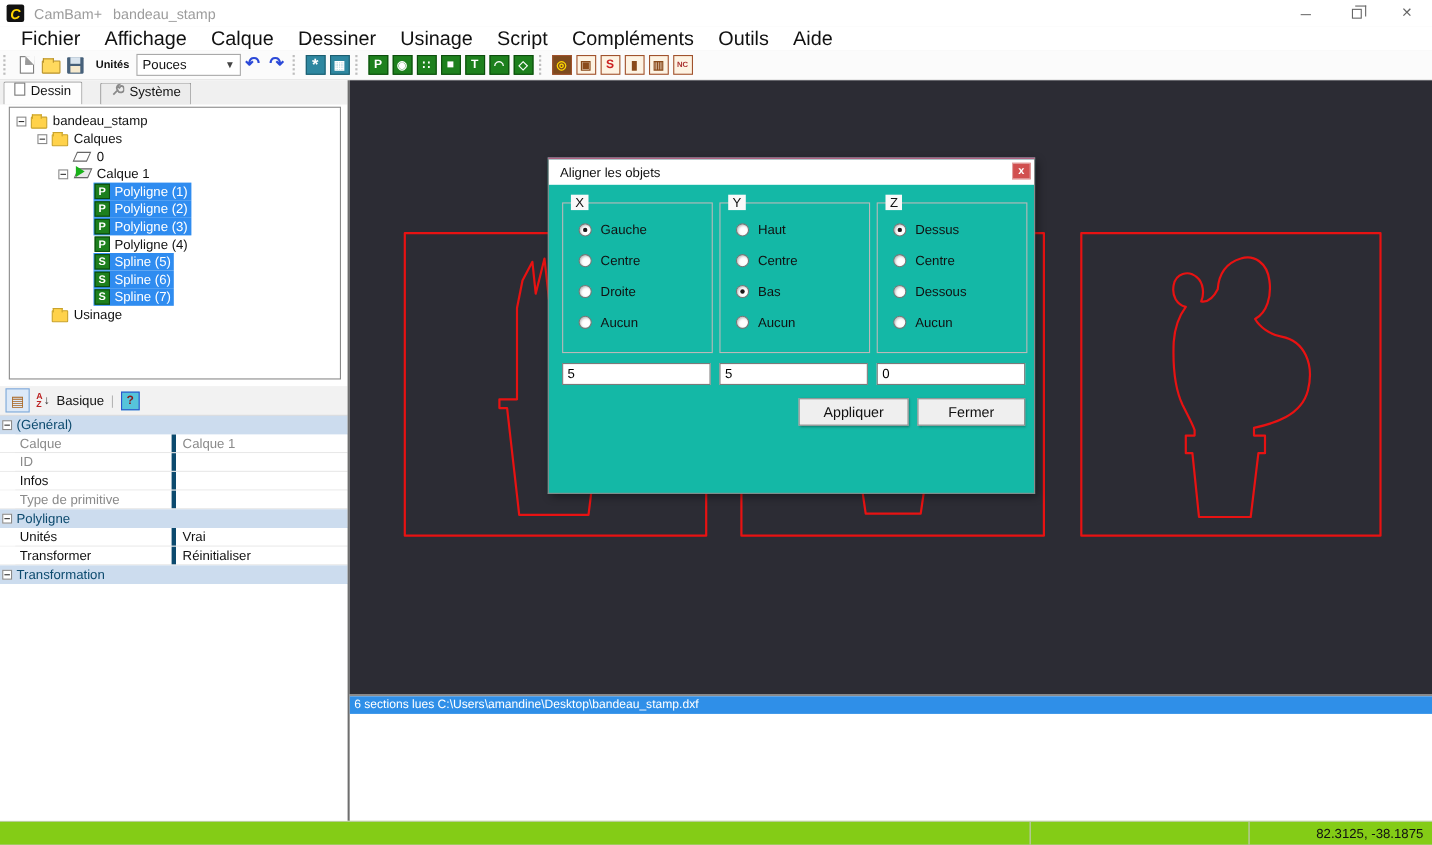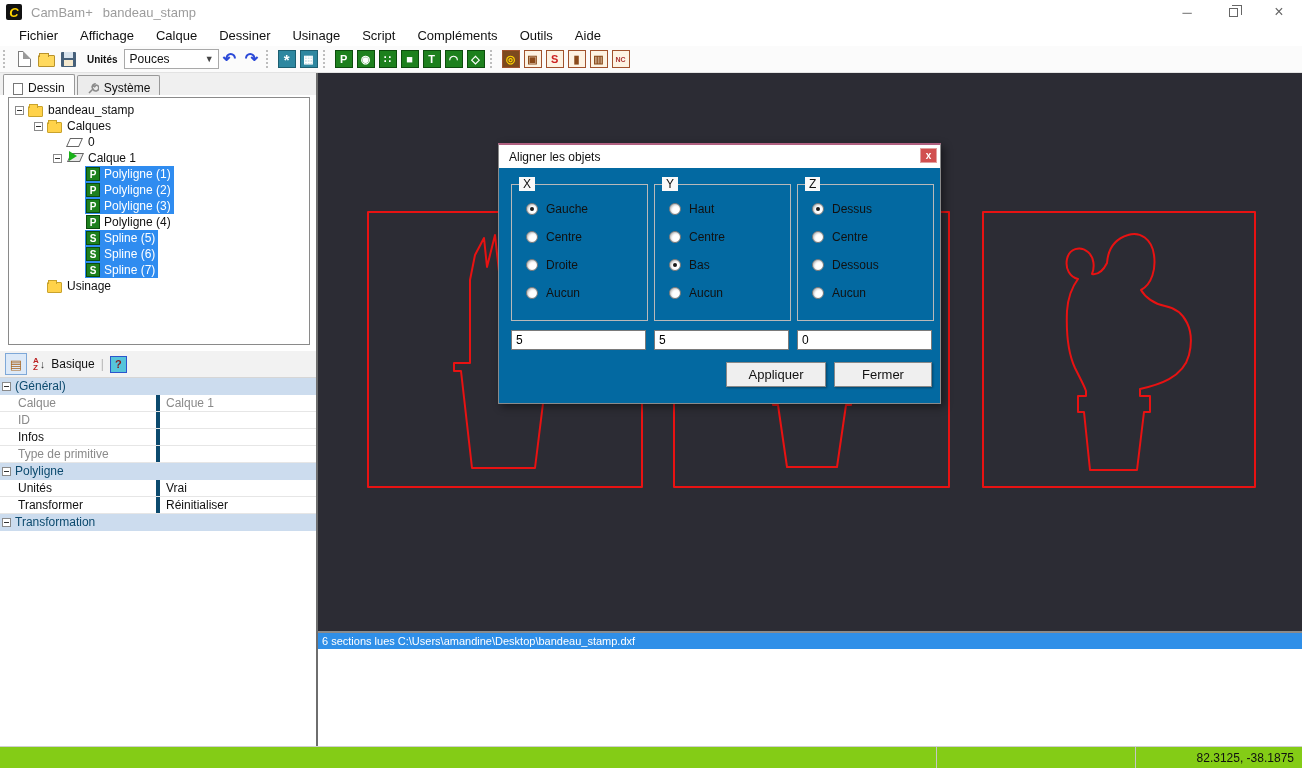--- a/index.html
+++ b/index.html
@@ -14,21 +14,21 @@
   .applogo { width:16px; height:16px; margin:0 9px 0 6px; background:#111;
     color:#ffd400; font-weight:bold; font-style:italic; font-size:13px;
     display:flex; align-items:center; justify-content:center; border-radius:2px; }
   .apptitle { color:#9c9c9c; font-size:13px; }
   .apptitle span { margin-right:10px; }
   .winbtns { margin-left:auto; display:flex; height:100%; }
   .winbtn { width:46px; height:100%; display:flex; align-items:center; justify-content:center; color:#666; font-size:13px; }
   .restore-glyph { width:9px; height:9px; border:1px solid #666; position:relative; background:#fff; }
   .restore-glyph::before { content:""; position:absolute; left:2px; top:-4px; width:9px; height:9px; border:1px solid #666; border-bottom:none; border-left:none; }
   
-  .menubar { height:22px; background:#fff; display:flex; align-items:center; padding-left:8px; font-size:13px; }
+  .menubar { height:22px; background:#fff; display:flex; align-items:center; padding-left:8px; font-size:18px; }
   .menuitem { padding:0 11px; height:100%; display:flex; align-items:center; }
   
   .toolbar { height:27px; background:#fbfbfb; border-bottom:1px solid #e3e3e3; display:flex; align-items:center; }
   .grip { width:6px; height:18px; border-left:2px dotted #bdbdbd; margin:0 4px 0 3px; }
   .tbtn { min-width:20px; height:22px; display:flex; align-items:center; justify-content:center; margin:0 1px; }
   .newpage { width:13px; height:16px; background:#fff; border:1px solid #7d7d7d; position:relative; }
   .newpage::after { content:""; position:absolute; right:-1px; top:-1px; border:4px solid #fbfbfb; border-left-color:#9a9a9a; border-bottom-color:#9a9a9a; border-top-color:#fbfbfb; border-right-color:#fbfbfb; width:0; height:0; }
   .openfolder { width:17px; height:12px; background:#ffd95e; border:1px solid #b8922c; border-radius:1px; position:relative; margin-top:3px; }
   .openfolder::before { content:""; position:absolute; left:0; top:-3px; width:8px; height:3px; background:#ffd95e; border:1px solid #b8922c; border-bottom:none; }
   .floppy { width:15px; height:15px; background:#46607a; position:relative; border-radius:1px; }
@@ -43,21 +43,21 @@
   .green { background:#1d801d; border:1px solid #0c4c0c; color:#fff; font-size:11px; }
   .brown { background:#fdf3e3; border:1px solid #a0522d; font-size:11px; }
   .brown.dark { background:#7d4a1e; color:#ffd700; }
   .brown .bglyph { color:#8a4a1a; }
   .brown .rglyph { color:#cc2222; }
   .brown .ncglyph { color:#aa3333; font-size:7px; font-weight:bold; }
   
   .main { display:flex; height:673px; }
   .leftcol { width:316px; display:flex; flex-direction:column; background:#fff; }
   .tabstrip { height:22px; background:#f0f0f0; display:flex; align-items:flex-end; padding-left:3px; flex:none; }
-  .tab { height:20px; display:flex; align-items:flex-end; padding:0 9px; border:1px solid #989898; border-bottom:none; background:#ececec; border-radius:2px 2px 0 0; margin-right:2px; gap:5px; }
+  .tab { height:20px; display:flex; align-items:flex-start; padding:0 9px; border:1px solid #989898; border-bottom:none; background:#ececec; border-radius:2px 2px 0 0; margin-right:16px; gap:5px; }
   .tab.active { background:#fdfdfd; height:21px; }
   .pageicon { width:10px; height:12px; background:#fff; border:1px solid #777; }
   .treebox { height:248px; border:1px solid #8a8a8a; background:#fff; margin:2px 6px 4px 8px; overflow:hidden; padding-top:4px; flex:none; }
   .trow { height:16px; display:flex; align-items:center; white-space:nowrap; }
   .exp { width:9px; height:9px; border:1px solid #8a8a8a; background:#fff; position:relative; margin-right:4px; flex:none; }
   .exp::after { content:""; position:absolute; left:1px; top:3px; width:5px; height:1px; background:#333; }
   .spc { width:13px; flex:none; }
   .ticon { flex:none; margin-right:4px; display:flex; align-items:center; justify-content:center; }
   .folder { width:15px; height:11px; background:#ffd24a; border:1px solid #c9a32c; border-radius:1px; position:relative; margin-top:2px; }
   .folder::before { content:""; position:absolute; left:0; top:-3px; width:7px; height:3px; background:#ffd24a; border:1px solid #c9a32c; border-bottom:none; }
@@ -91,22 +91,22 @@
   .canvas { height:558px; background:#2c2c34; position:relative; flex:none; }
   .logarea { flex:1; background:#fff; border-top:2px solid #8a8a8a; }
   .logline { height:16px; background:#2f8fe8; color:#fff; font-size:11px; line-height:16px; padding-left:4px; white-space:pre; }
   
   .statusbar { height:22px; background:#84cc16; border-top:1px solid #cfcfcf; display:flex; }
   .sb-cell { border-right:1px solid #c6c6c6; height:100%; }
   .sb-1 { width:937px; }
   .sb-2 { width:199px; }
   .sb-3 { flex:1; display:flex; align-items:center; justify-content:flex-end; padding-right:8px; border-right:none; }
   
-  .dialog { position:absolute; left:498px; top:143px; width:443px; height:261px;
-    background:#0369a1; border:1px solid #8a8a8a; border-top:2px solid #b06080;
+  .dialog { position:absolute; left:498px; top:143px; width:443px; height:306px;
+    background:#14b8a6; border:1px solid #8a8a8a; border-top:2px solid #b06080;
     box-shadow:3px 3px 8px rgba(0,0,0,0.45); z-index:50; }
   .dlg-title { height:23px; background:#fff; display:flex; align-items:center; padding-left:10px; }
   .dlg-close { position:absolute; top:3px; right:3px; width:17px; height:15px; background:#d14f4f; border:1px solid #e2a0a0; color:#fff; font-size:10px; font-weight:bold; display:flex; align-items:center; justify-content:center; line-height:1; }
   .groupbox { position:absolute; top:39px; width:137px; height:137px; border:1px solid #b9b9b9; }
   .gb-x { left:12px; } .gb-y { left:155px; } .gb-z { left:298px; }
   .gb-label { position:absolute; top:-8px; left:7px; background:#f9f9f9; padding:0 4px; }
   .radio-row { display:flex; align-items:center; margin:15px 0 0 14px; height:13px; }
   .radio-row:first-of-type { margin-top:17px; }
   .radio { width:12px; height:12px; border-radius:50%; border:1px solid #777; background:#fff; margin-right:8px; position:relative; box-shadow:inset 1px 1px 2px rgba(0,0,0,0.25); flex:none; }
   .radio.sel::after { content:""; position:absolute; left:3px; top:3px; width:4px; height:4px; border-radius:50%; background:#1a1a1a; }

